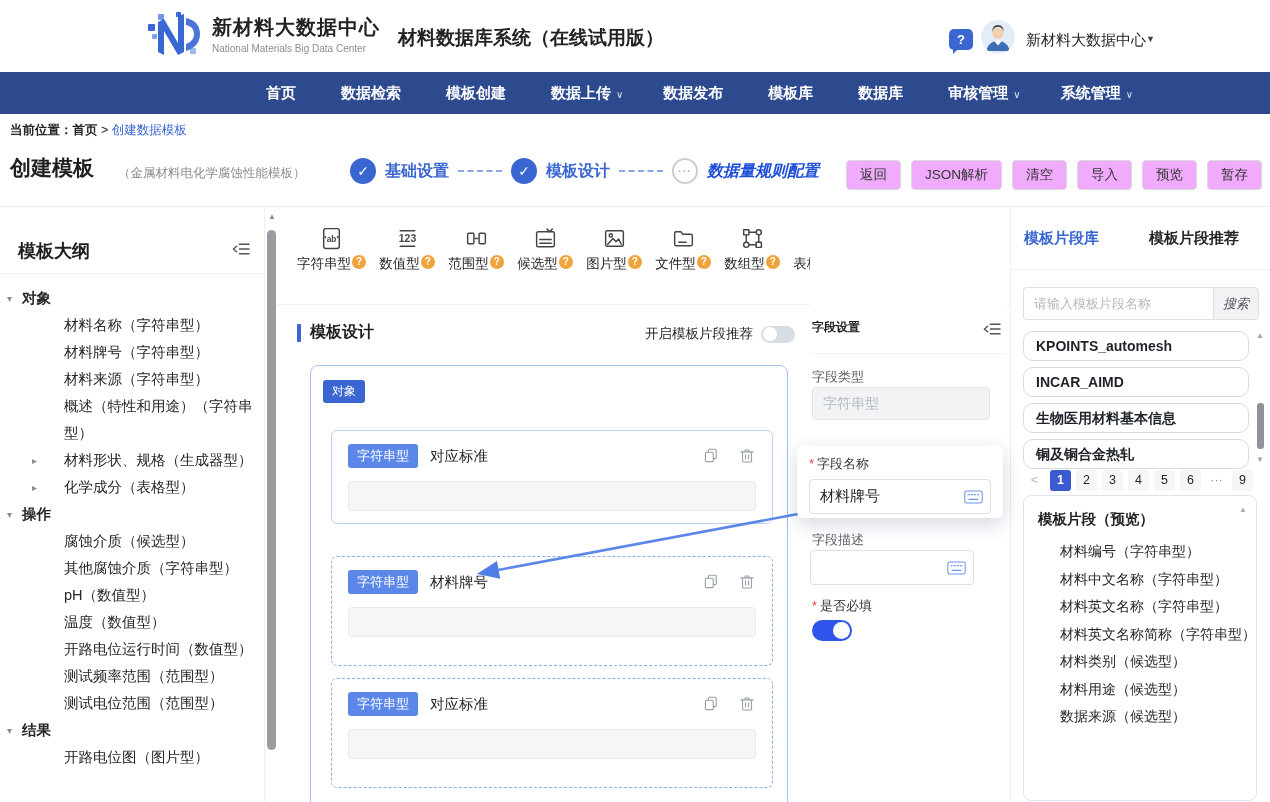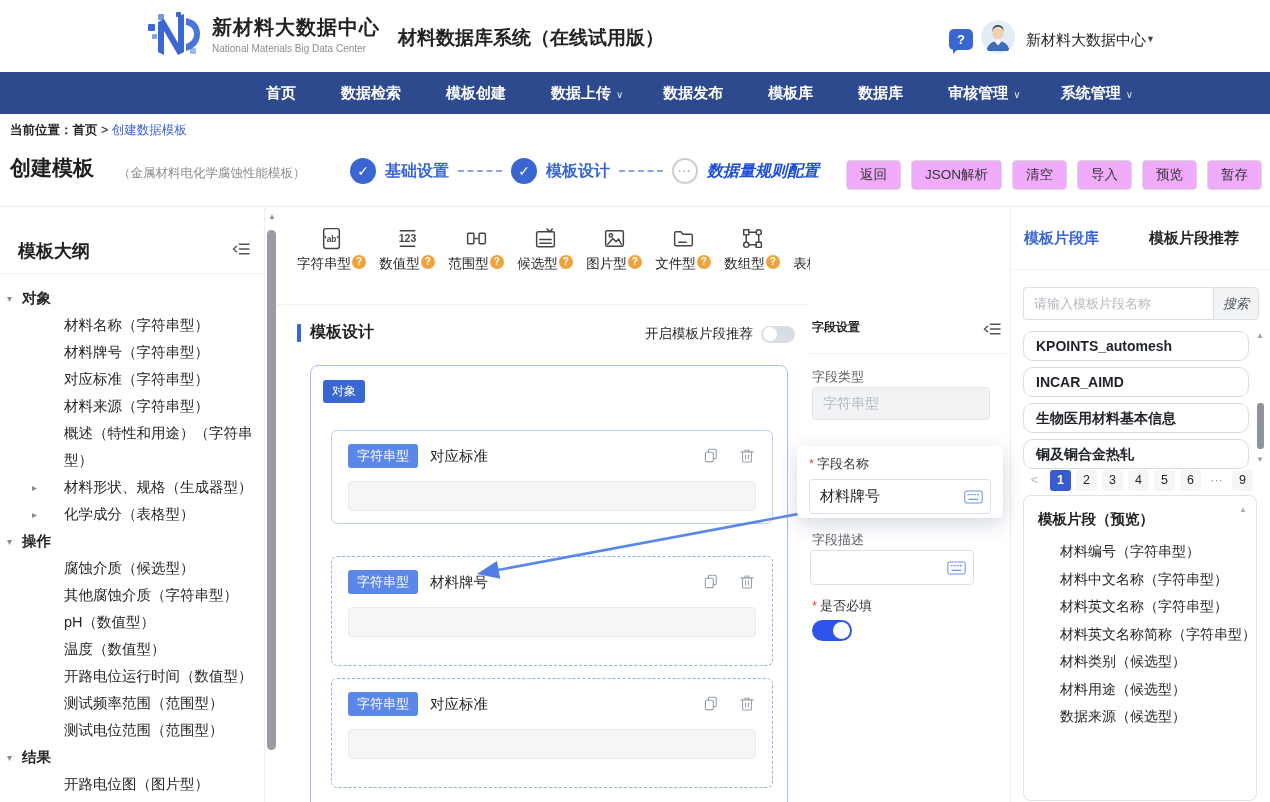--- a/index.html
+++ b/index.html
@@ -258,21 +258,20 @@
   </span>
   <div class="sb-divider"></div>
   <div class="tree">
 
       <div class="tree-row lvl0"><span class="tree-caret">▾</span><span>对象</span></div>
 
       <div class="tree-row lvl1"><span class="tree-caret"></span><span>材料名称（字符串型）</span></div>
 
       <div class="tree-row lvl1"><span class="tree-caret"></span><span>材料牌号（字符串型）</span></div>
 
-      <div class="tree-row lvl1"><span class="tree-caret"></span><span>对应标准（字符串型）</span></div>
 
       <div class="tree-row lvl1"><span class="tree-caret"></span><span>材料来源（字符串型）</span></div>
 
       <div class="tree-row lvl1"><span class="tree-caret"></span><span>概述（特性和用途）（字符串型）</span></div>
 
       <div class="tree-row lvl1"><span class="tree-caret">▸</span><span>材料形状、规格（生成器型）</span></div>
 
       <div class="tree-row lvl1"><span class="tree-caret">▸</span><span>化学成分（表格型）</span></div>
 
       <div class="tree-row lvl0"><span class="tree-caret">▾</span><span>操作</span></div>

